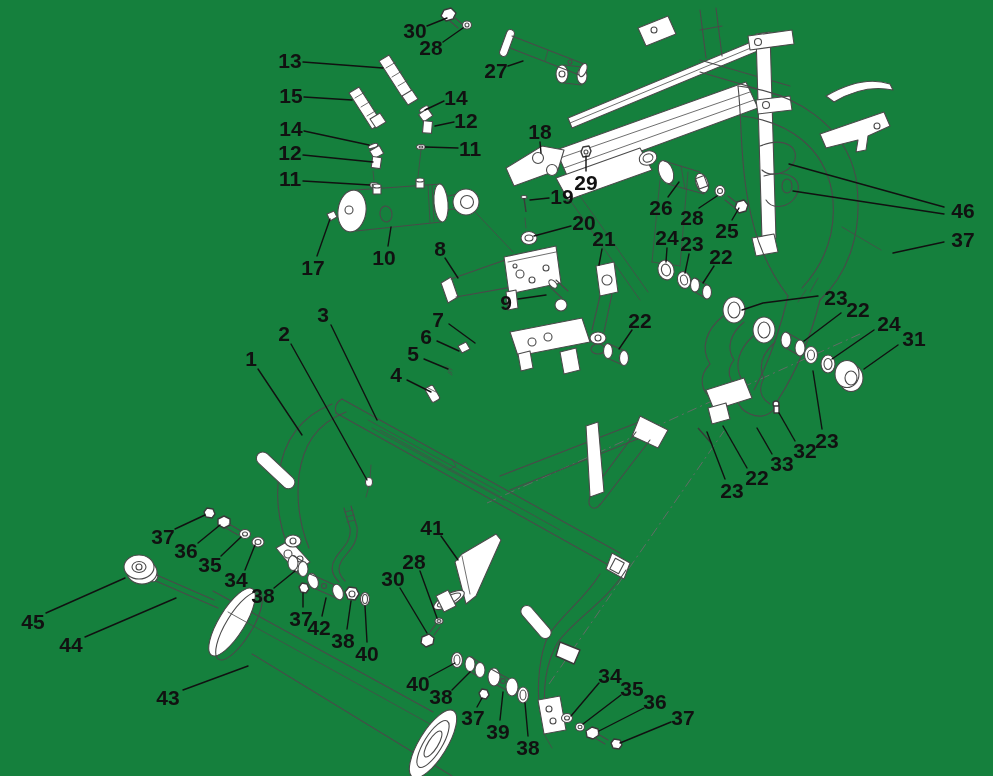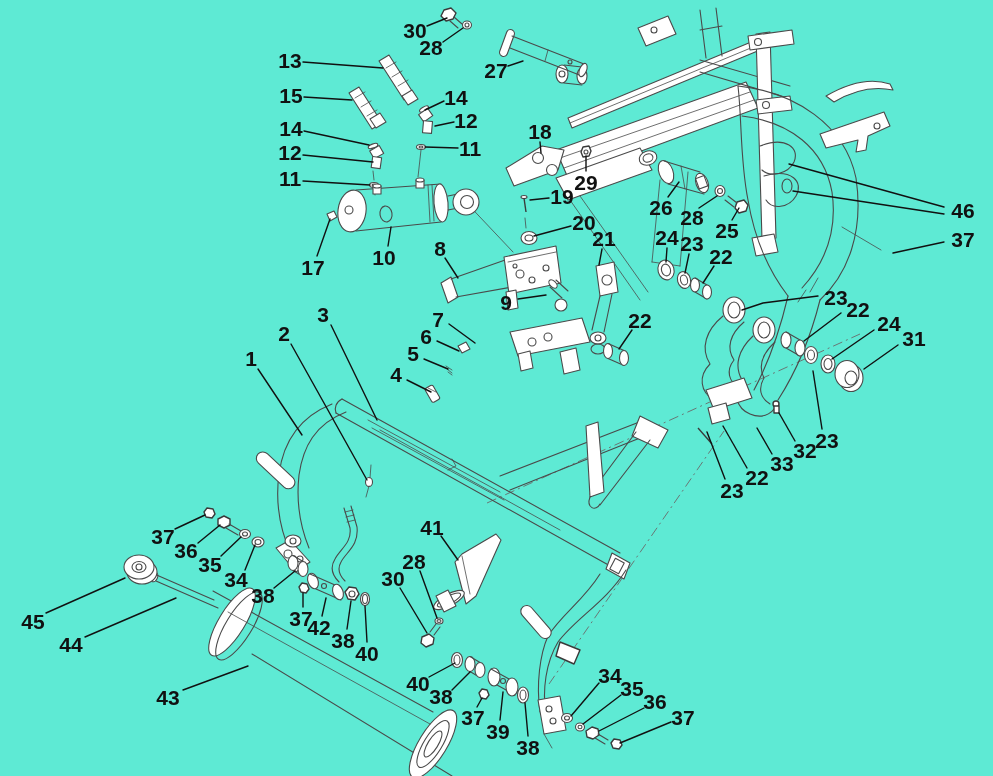--- a/index.html
+++ b/index.html
@@ -1,16 +1,16 @@
 <!DOCTYPE html>
 <html><head>
 <meta charset="utf-8">
 <style>
   html,body{margin:0;padding:0;background:#fff;}
-  #stage{position:relative;width:993px;height:776px;background:#5eead4;overflow:hidden;
+  #stage{position:relative;width:993px;height:776px;background:#15803d;overflow:hidden;
          font-family:"Liberation Sans", sans-serif;}
   svg{position:absolute;left:0;top:0;}
   .p  {stroke:#4a4a4a;stroke-width:1.1;fill:#fff;stroke-linejoin:round;stroke-linecap:round;}
   .pn {stroke:#4a4a4a;stroke-width:1.1;fill:none;stroke-linejoin:round;stroke-linecap:round;}
   .pt {stroke:#4a4a4a;stroke-width:.8;fill:none;stroke-linecap:round;}
   .pb {stroke:#3a3a3a;stroke-width:1.4;fill:#fff;stroke-linejoin:round;}
   .dash{stroke:#6a6a6a;stroke-width:.9;fill:none;stroke-dasharray:10 4 2 4;}
   .leader{stroke:#111;stroke-width:1.4;fill:none;stroke-linecap:round;}
   .callout-num{font-family:"Liberation Sans", sans-serif;font-weight:bold;
                text-anchor:middle;dominant-baseline:central;}

